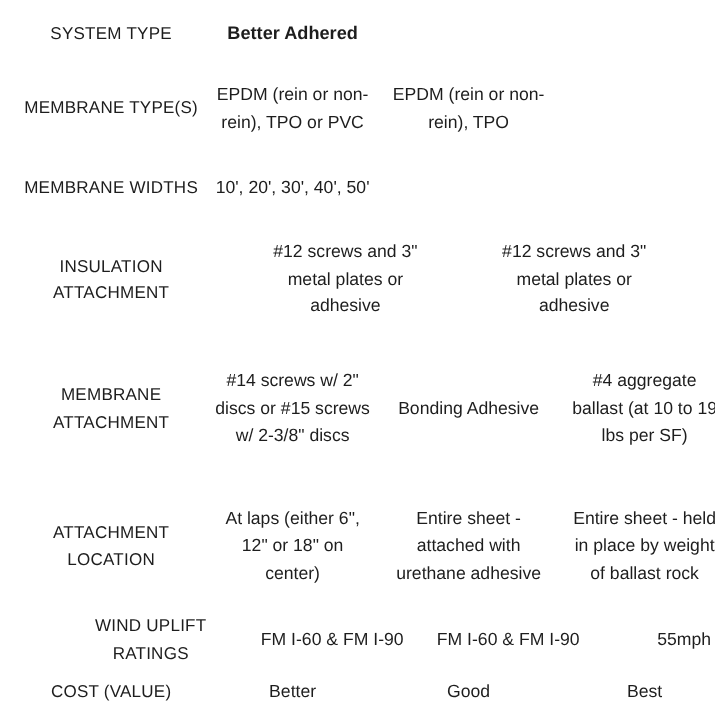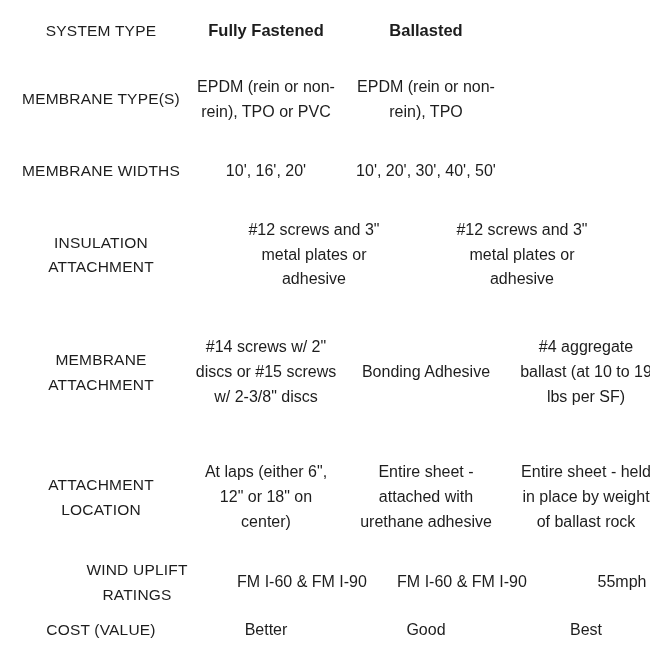--- a/index.html
+++ b/index.html
@@ -50,33 +50,31 @@
   .r-wind    { min-height: 55px; padding-left: 36px; }
   .r-cost    { min-height: 40px; }
 </style>
 </head>
 <body>
 
 <div class="page">
 
   <div class="trow r-header">
     <div class="rowlabel">SYSTEM TYPE</div>
-    <div class="cell colheader">Fully Fastened</div>
-    <div class="cell colheader">Ballasted</div>
+    <div class="cell colheader">Better Adhered</div>
   </div>
 
   <div class="trow r-types">
     <div class="rowlabel">MEMBRANE TYPE(S)</div>
     <div class="cell">EPDM (rein or non-rein), TPO or PVC</div>
     <div class="cell">EPDM (rein or non-rein), TPO</div>
   </div>
 
   <div class="trow r-widths">
     <div class="rowlabel">MEMBRANE WIDTHS</div>
-    <div class="cell">10', 16', 20'</div>
     <div class="cell" style="padding:0 2px;">10', 20', 30', 40', 50'</div>
   </div>
 
   <div class="trow r-insul">
     <div class="rowlabel">INSULATION ATTACHMENT</div>
     <div class="cell">#12 screws and 3" metal plates or adhesive</div>
     <div class="cell">#12 screws and 3" metal plates or adhesive</div>
     <div class="cell">Insulation is loose-laid</div>
   </div>
 

